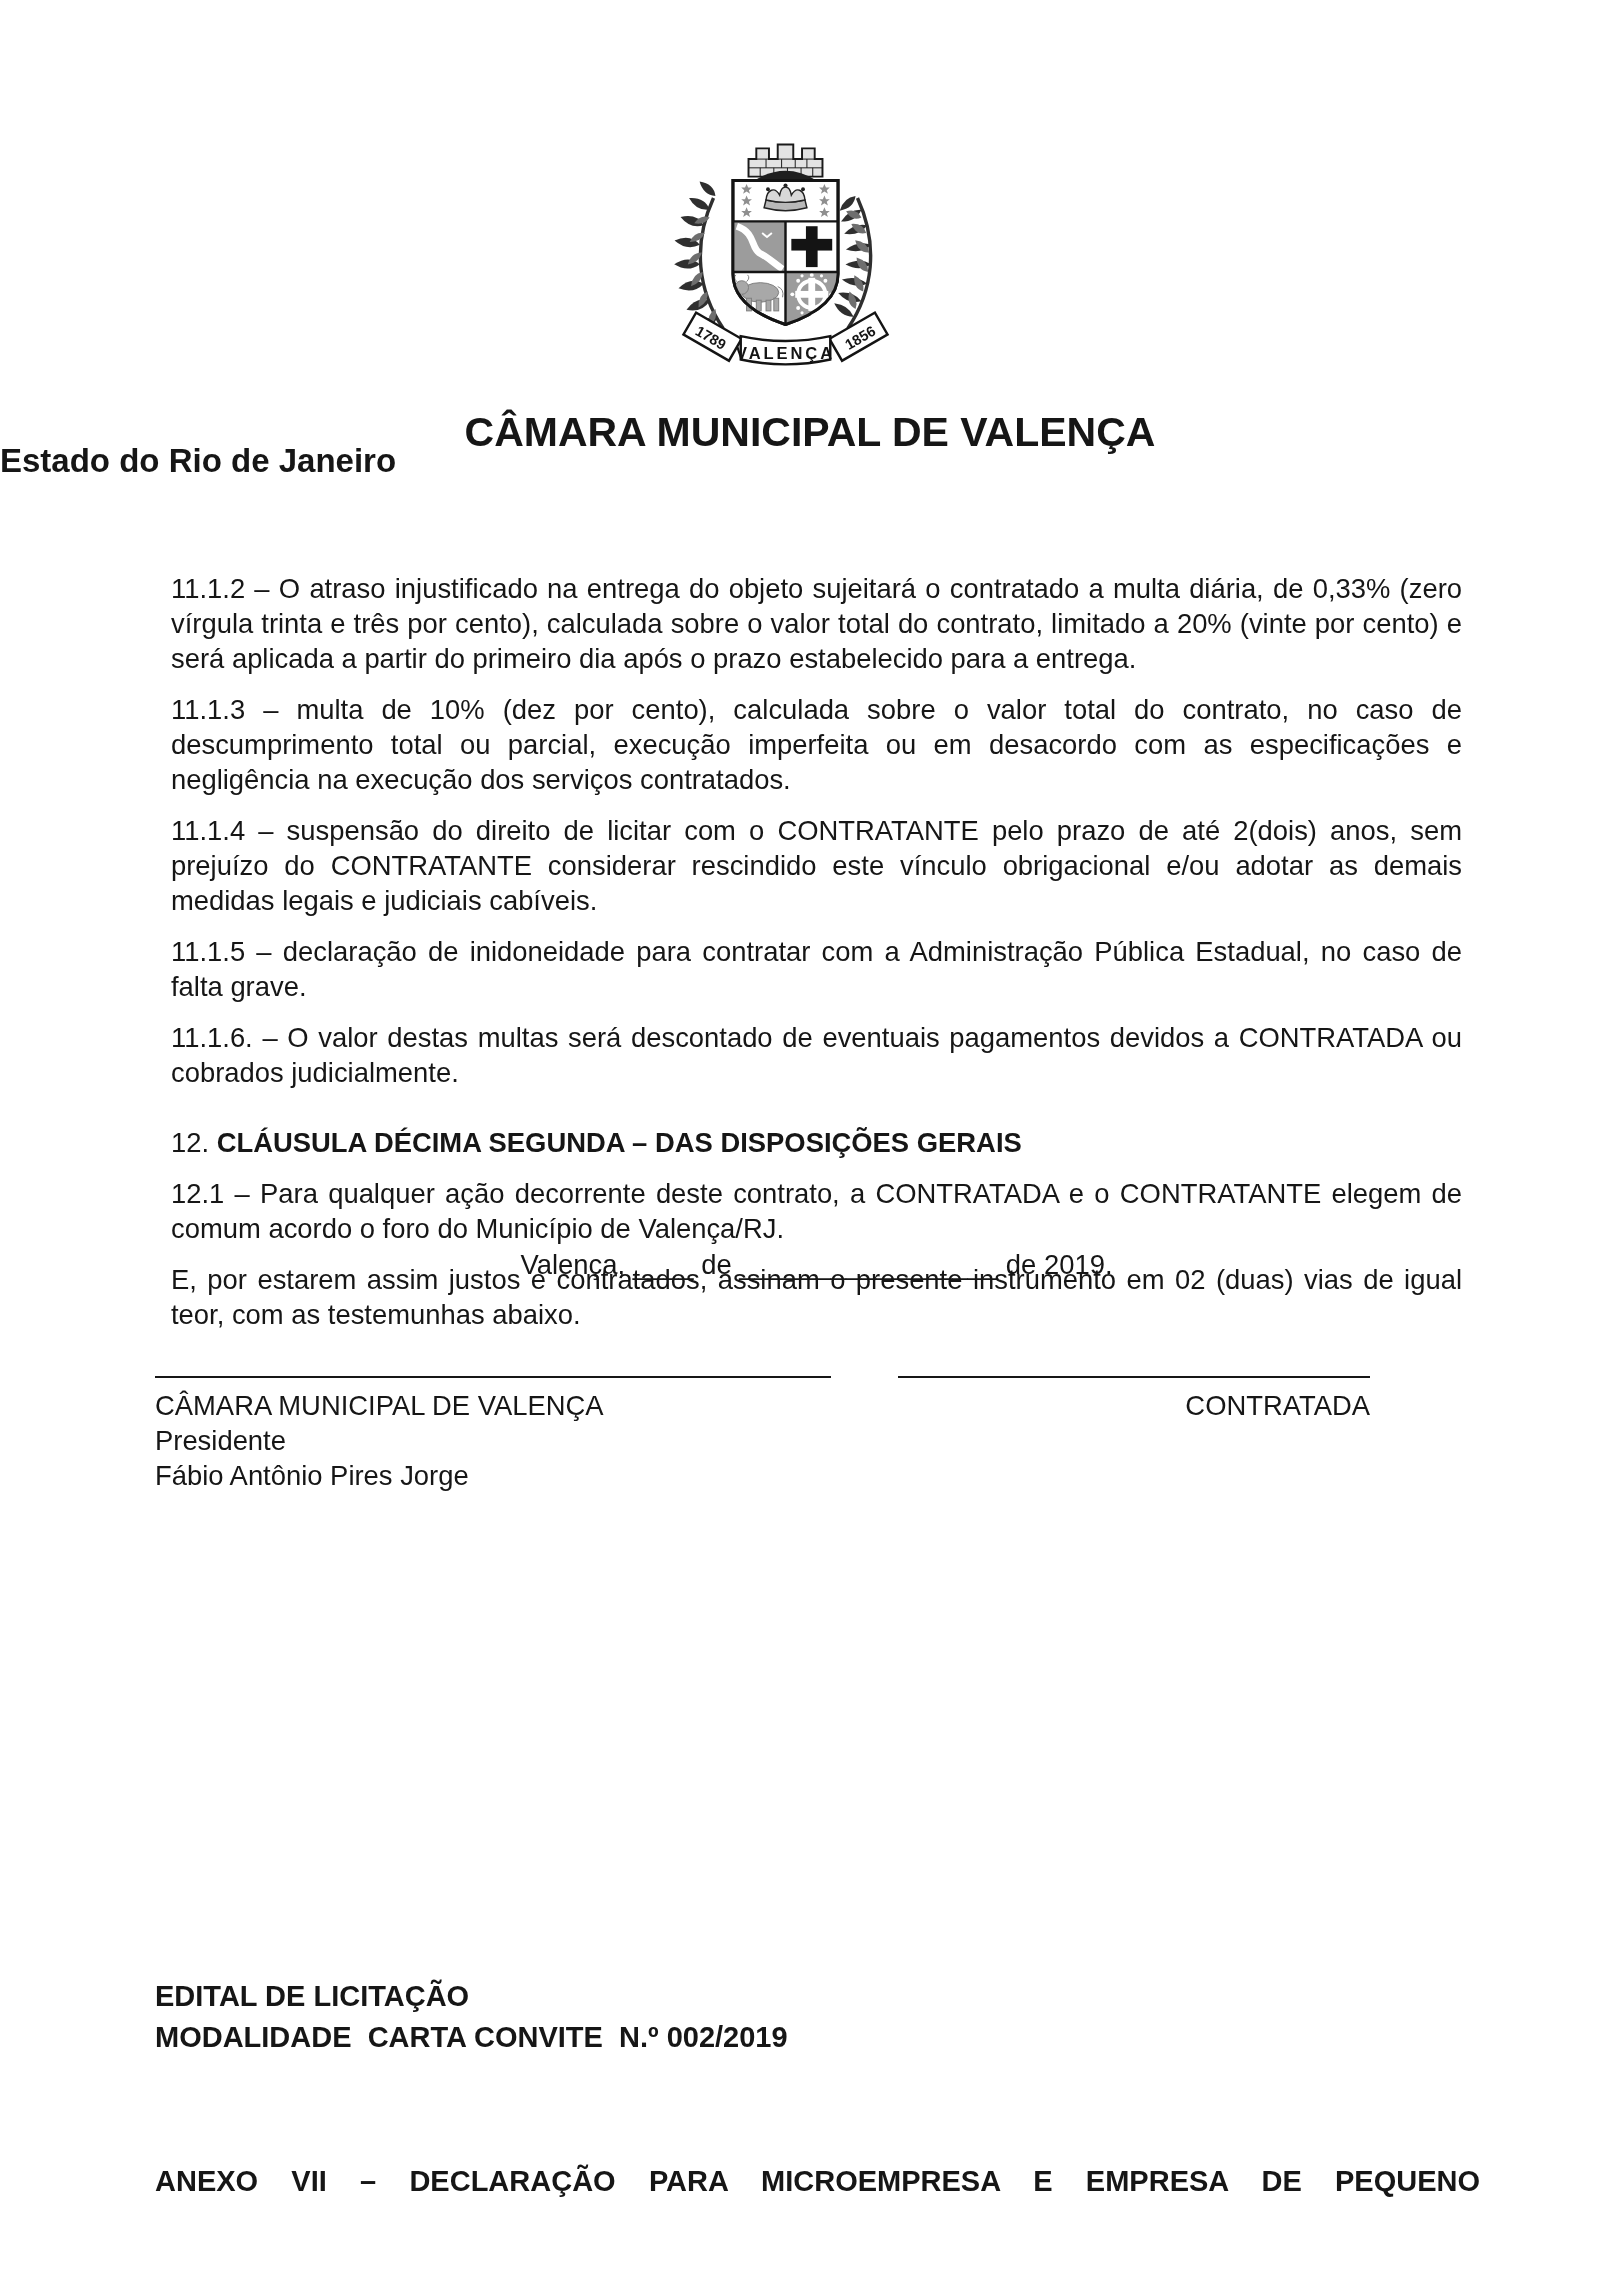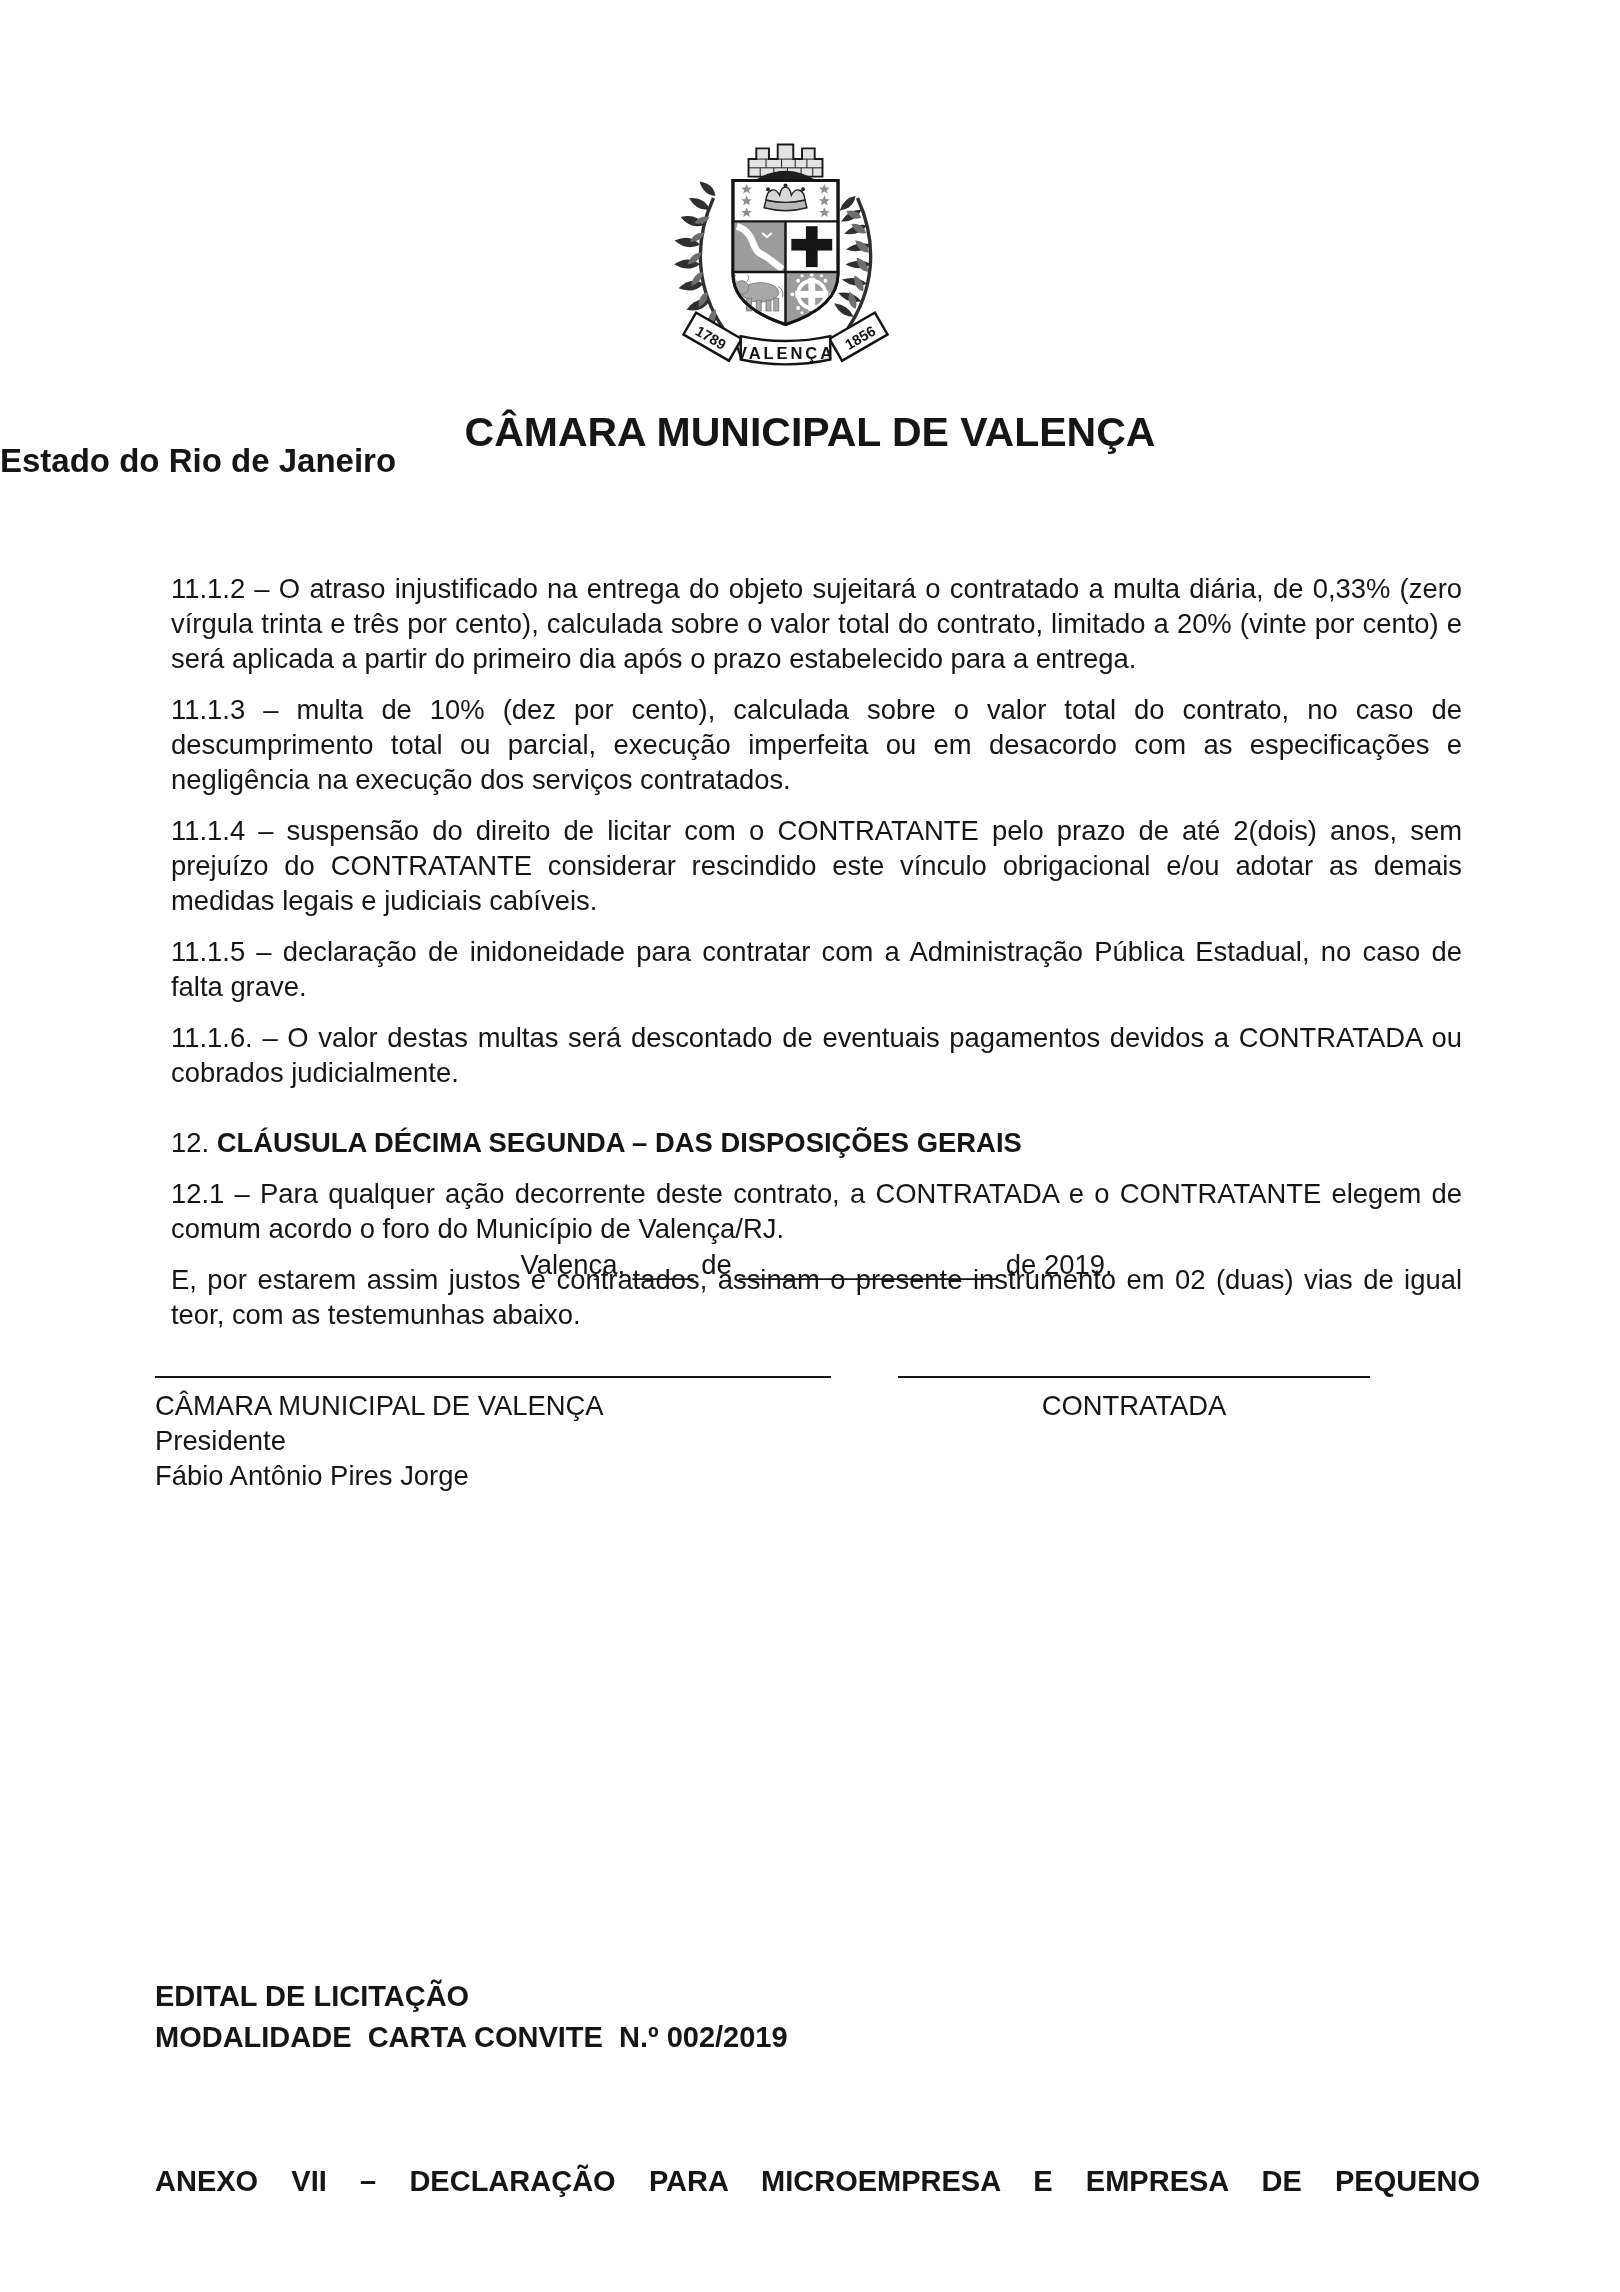--- a/index.html
+++ b/index.html
@@ -34,21 +34,21 @@
     position:absolute;top:1247px;left:155px;width:1323px;
     font-size:27.4px;line-height:35px;text-align:center;
   }
   
   .signatures{
     position:absolute;top:1376px;left:155px;width:1215px;
     display:flex;justify-content:space-between;
     font-size:27.4px;line-height:35px;
   }
   .sig-col-left{width:676px;}
-  .sig-col-right{width:472px;text-align:center;}
+  .sig-col-right{width:472px;text-align:right;}
   .sig-line{border-top:2.9px solid #161616;height:0;margin-bottom:9.8px;}
   
   .footer-edital{
     position:absolute;top:1976px;left:155px;width:1323px;
     font-weight:bold;font-size:29px;line-height:41px;text-align:left;
   }
   .prespace{white-space:pre-wrap;}
   .footer-anexo{
     position:absolute;top:2162px;left:155px;width:1325px;
     font-weight:bold;font-size:29px;line-height:39px;

